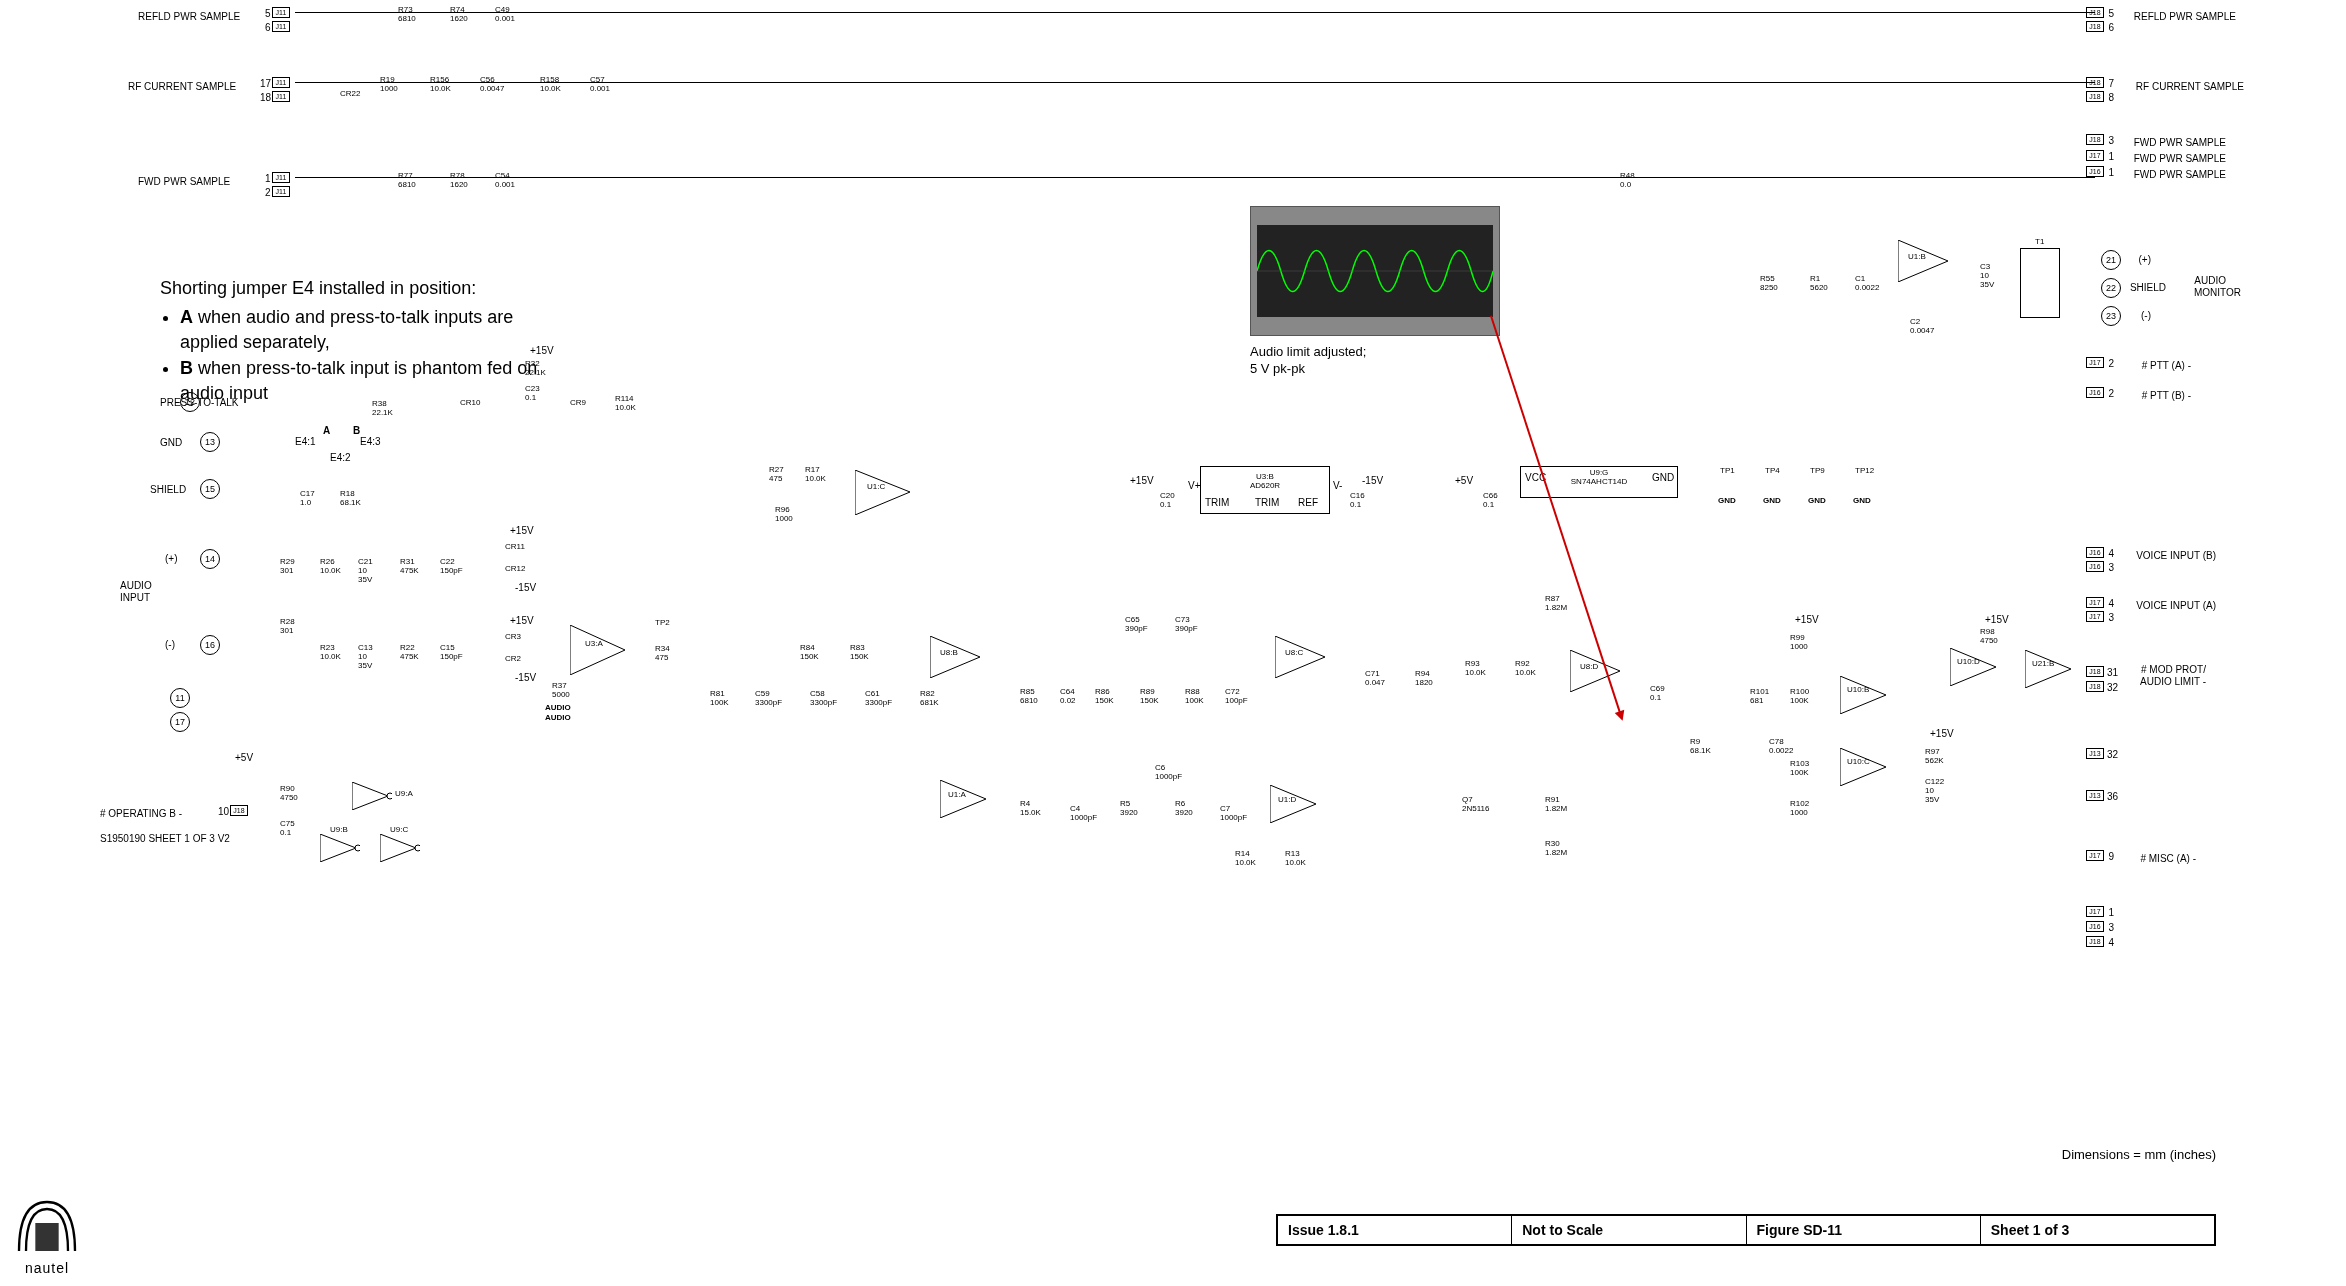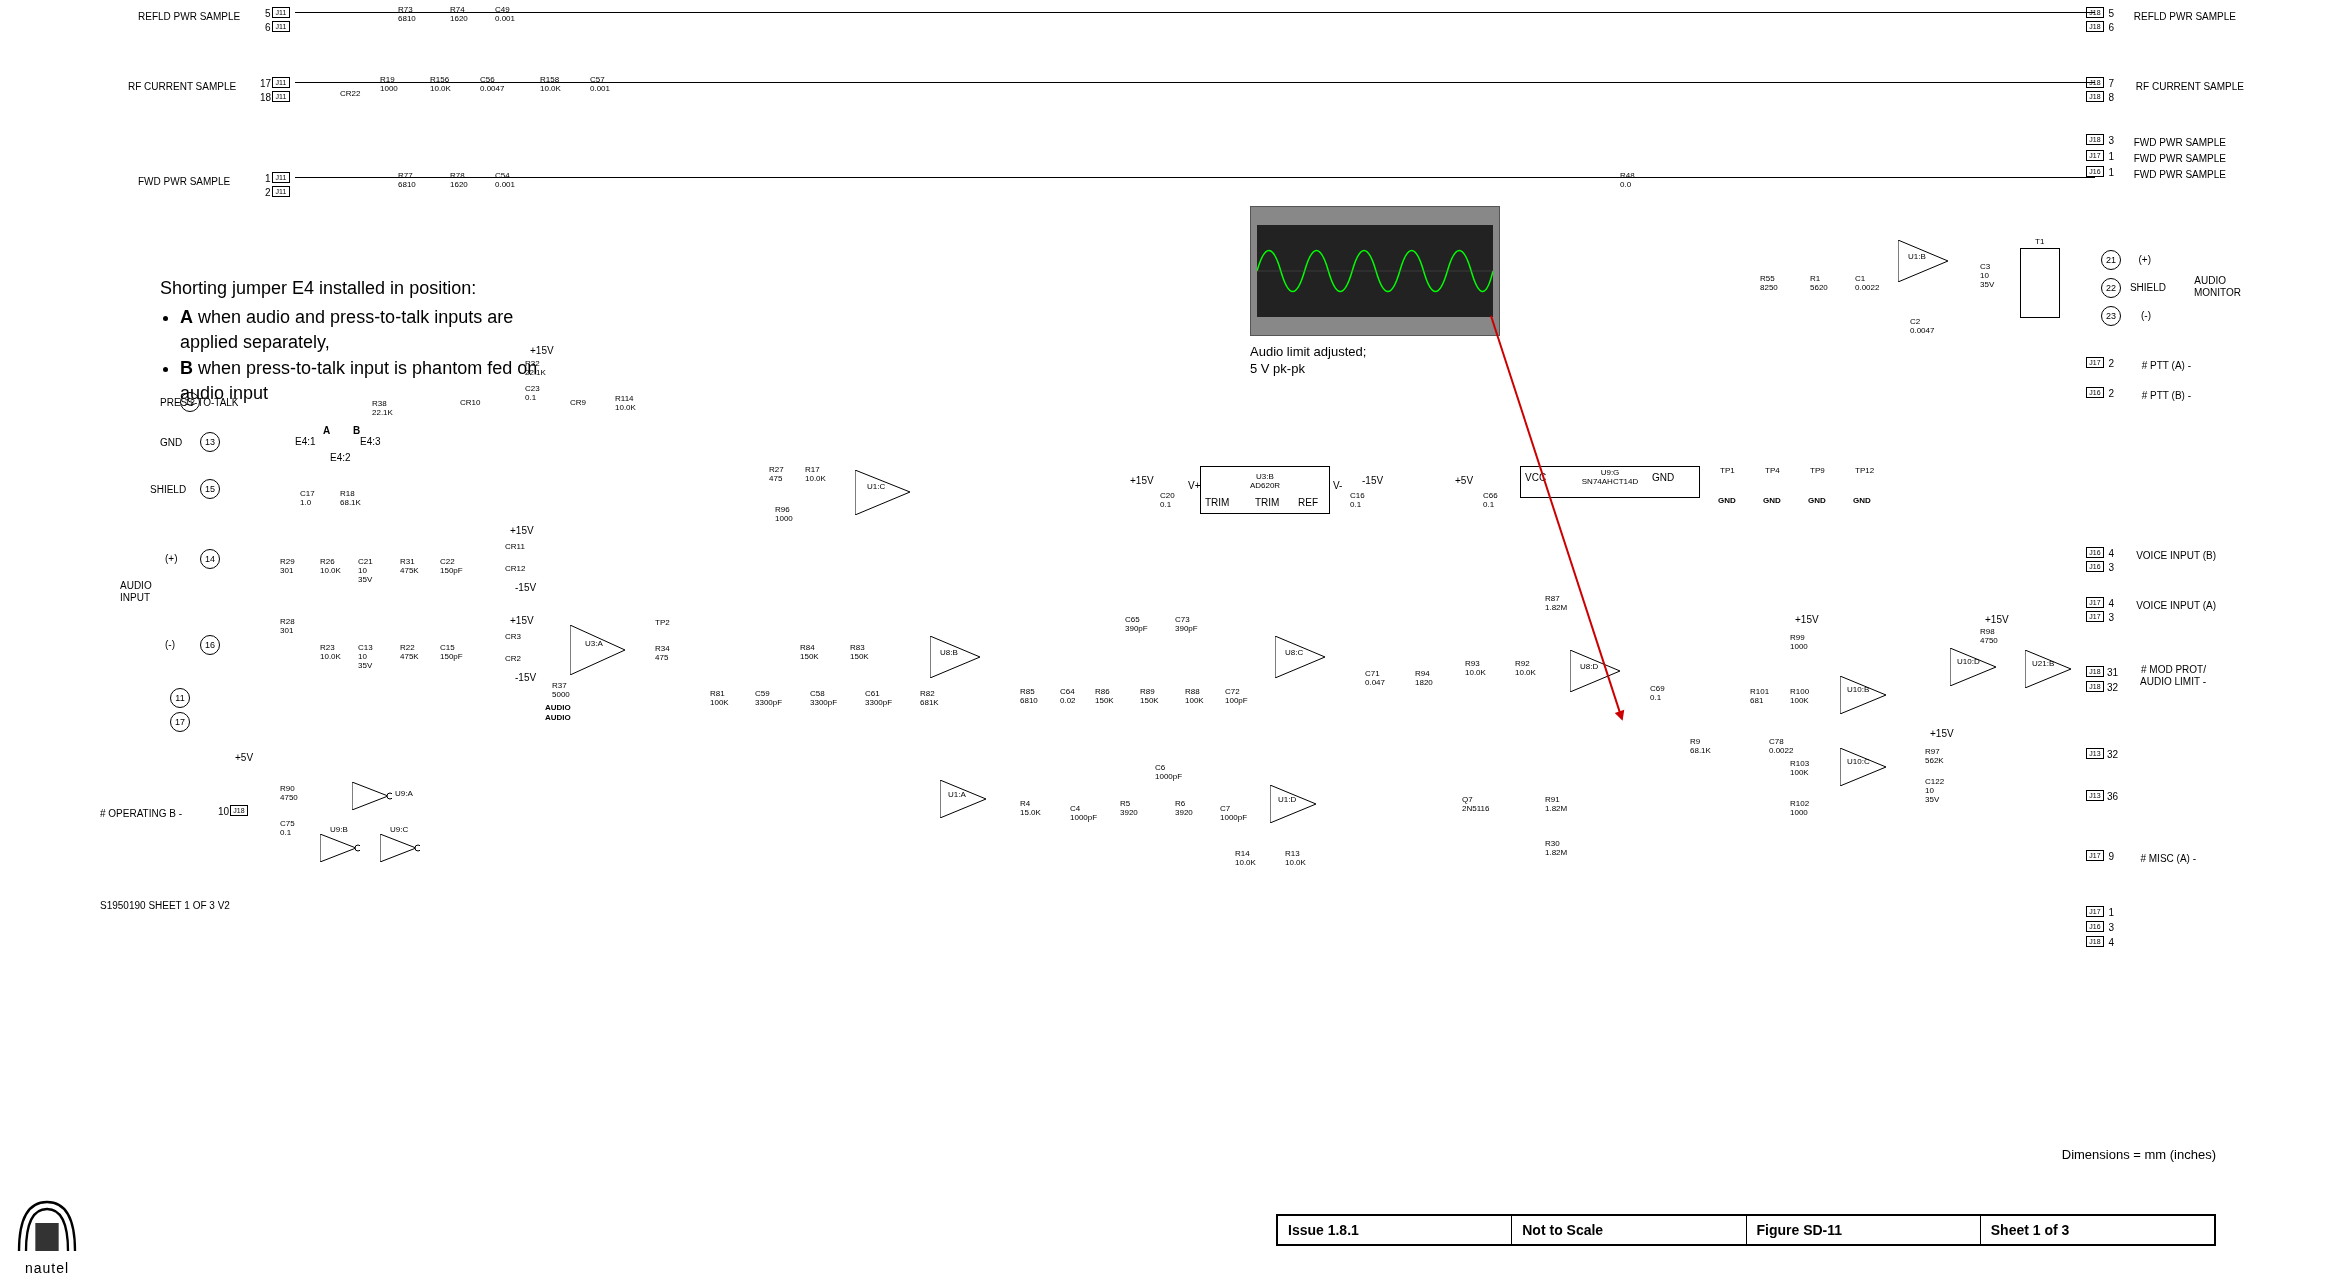--- a/index.html
+++ b/index.html
@@ -220,21 +220,21 @@
   <div class="signal" style="left:65px; top:639px">(-)</div>
   <div class="circle" style="left:100px; top:635px">16</div>
 
   <div class="circle" style="left:70px; top:688px">11</div>
   <div class="circle" style="left:70px; top:712px">17</div>
 
   <div class="signal" style="left:0px; top:808px"># OPERATING B -</div>
   <div class="signal tiny" style="left:118px; top:806px">10</div>
   <div class="pin" style="left:130px; top:805px">J18</div>
 
-  <div class="signal" style="left:0px; top:900px">S1950190   SHEET 1 OF 3   V2</div>
+  <div class="signal" style="left:0px; top:833px">S1950190   SHEET 1 OF 3   V2</div>
 
   <div class="pin" style="right:122px; top:7px">J18</div>
   <div class="signal tiny" style="right:112px; top:8px">5</div>
   <div class="signal" style="right:-10px; top:11px">REFLD PWR SAMPLE</div>
   <div class="pin" style="right:122px; top:21px">J18</div>
   <div class="signal tiny" style="right:112px; top:22px">6</div>
 
   <div class="pin" style="right:122px; top:77px">J18</div>
   <div class="signal tiny" style="right:112px; top:78px">7</div>
   <div class="signal" style="right:-18px; top:81px">RF CURRENT SAMPLE</div>
@@ -393,21 +393,21 @@
   <div class="signal tiny" style="left:1088px; top:480px">V+</div>
   <div class="signal tiny" style="left:1105px; top:497px">TRIM</div>
   <div class="signal tiny" style="left:1155px; top:497px">TRIM</div>
   <div class="signal tiny" style="left:1198px; top:497px">REF</div>
   <div class="signal tiny" style="left:1233px; top:480px">V-</div>
   <div class="signal tiny" style="left:1262px; top:475px">-15V</div>
   <div class="comp" style="left:1250px; top:492px"><span>C16</span><br><span>0.1</span></div>
 
   <div class="signal tiny" style="left:1355px; top:475px">+5V</div>
   <div class="comp" style="left:1383px; top:492px"><span>C66</span><br><span>0.1</span></div>
-  <div class="ic" style="left:1420px; top:466px; width:180px; height:32px; line-height:1.1; padding-top:2px">
+  <div class="ic" style="left:1420px; top:466px; width:158px; height:32px; line-height:1.1; padding-top:2px">
     <div>U9:G</div>
     <div>SN74AHCT14D</div>
   </div>
   <div class="signal tiny" style="left:1425px; top:472px">VCC</div>
   <div class="signal tiny" style="left:1552px; top:472px">GND</div>
 
   <div class="tp" style="left:1620px; top:466px">TP1</div>
   <div class="tp" style="left:1665px; top:466px">TP4</div>
   <div class="tp" style="left:1710px; top:466px">TP9</div>
   <div class="tp" style="left:1755px; top:466px">TP12</div>

